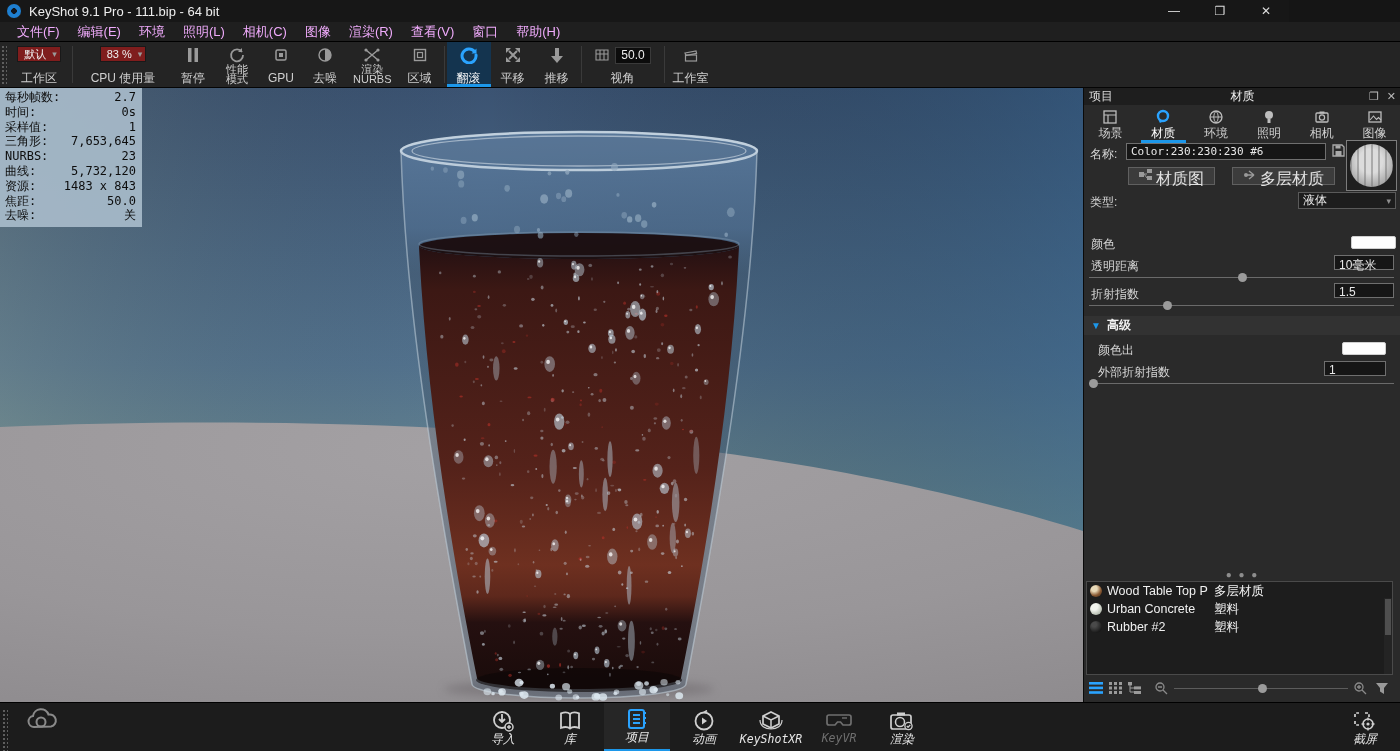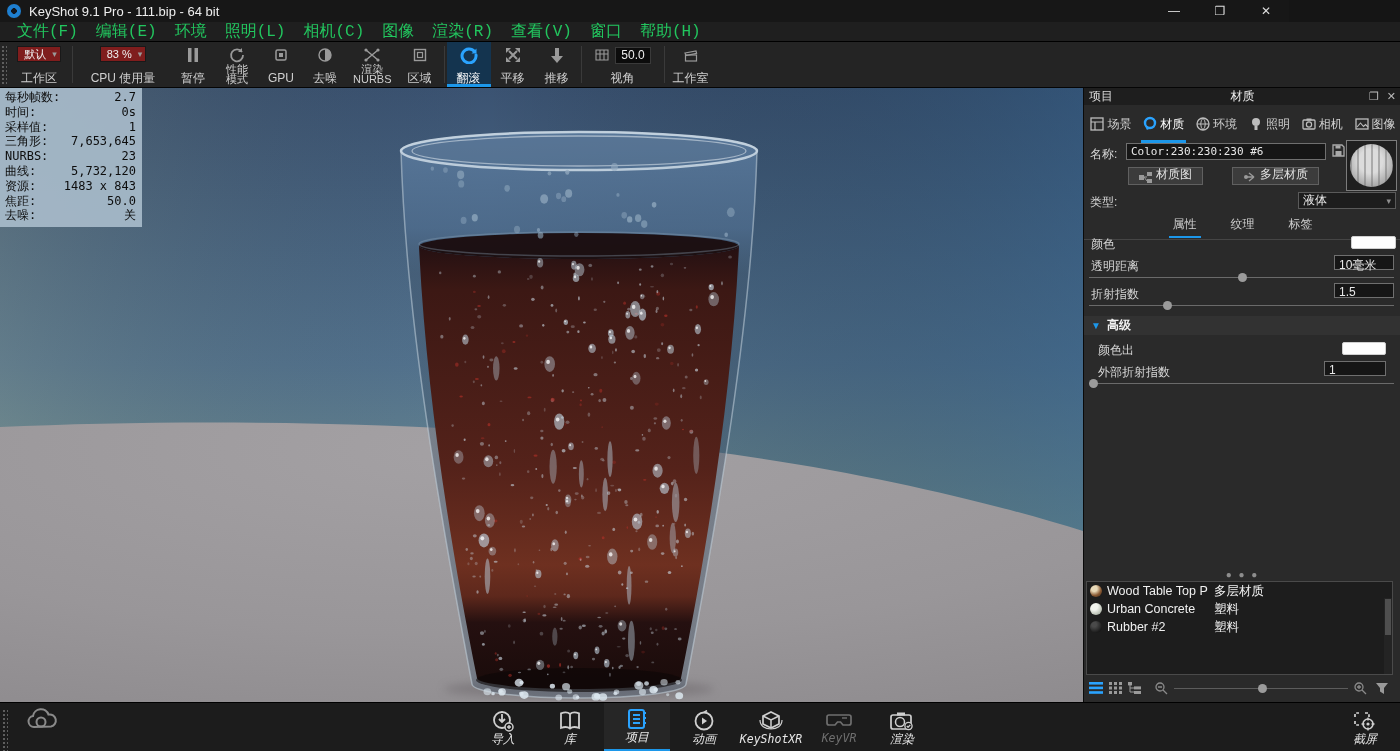--- a/index.html
+++ b/index.html
@@ -13,21 +13,21 @@
   #ks-logo { width:14px; height:14px; border-radius:50%; margin:0 8px 0 7px;
     background:radial-gradient(circle at 50% 50%, #10151c 0 28%, #1e7fd0 30% 72%, #9fd2f2 74% 82%, #1e7fd0 84%); }
   #title-text { color:#eee; font-size:13px; }
   #win-controls { margin-left:auto; display:flex; height:22px; }
   #win-controls .wbtn { width:46px; height:22px; display:flex; align-items:center; justify-content:center;
     color:#ddd; font-size:12px; }
 
   
   #menubar { position:absolute; left:0; top:22px; width:1400px; height:20px; background:#1f1f1f;
     border-bottom:1px solid #000; display:flex; align-items:center; padding-left:8px; }
-  .menu-item { padding:0 9px; color:#22c55e; font-size:16px; line-height:20px;font-family:Liberation Mono, monospace; }
+  .menu-item { padding:0 9px; color:#f0abfc; font-size:13px; line-height:20px; }
 
   
   #toolbar { position:absolute; left:0; top:42px; width:1400px; height:46px; background:#242424;
     border-bottom:1px solid #050505; display:flex; align-items:stretch; }
   .drag-handle { width:6px; align-self:stretch; margin:3px 1px;
     background-image:radial-gradient(#5e5e5e 1px, transparent 1.2px); background-size:4px 4px; }
   .tcell { display:flex; flex-direction:column; align-items:center; justify-content:space-between;
     padding:4px 6px 3px 6px; min-width:44px; }
   .tcell .tico { height:18px; display:flex; align-items:center; justify-content:center; }
   .tcell .tlabel { font-size:12px; color:#cfcfcf; line-height:12px; text-align:center; white-space:nowrap; }
@@ -48,29 +48,29 @@
   .stat-row { display:flex; justify-content:space-between; line-height:14.8px; gap:4px; }
 
   
   #panel { position:absolute; left:1083px; top:88px; width:317px; height:614px; background:#2a2a2a;
     border-left:1px solid #0a0a0a; font-size:12px; }
   #panel-header { position:absolute; left:0; top:0; width:317px; height:17px; background:#1e1e1e;
     display:flex; align-items:center; padding:0 5px; }
   #panel-title { position:absolute; left:0; width:317px; text-align:center; color:#efefef; }
   #panel-headicons { margin-left:auto; display:flex; gap:8px; color:#b9b9b9; font-size:11px; z-index:2; }
   #panel-tabs { position:absolute; left:0; top:18px; width:317px; height:36px; display:flex; }
-  .ptab { flex:1; display:flex; align-items:center; justify-content:center; gap:2px;
+  .ptab { flex:1; display:flex; flex-direction:column; align-items:center; justify-content:center; gap:2px;
     position:relative; color:#cfcfcf; }
   .ptab .plabel { font-size:12px; line-height:12px; }
   .ptab.active::after { content:""; position:absolute; left:4px; right:4px; bottom:-1px; height:3px; background:#1c97ea; }
   .prow-label { color:#d6d6d6; }
   .pinput { background:#161616; border:1px solid #6f6f6f; color:#e8e8e8;
     font-family:"DejaVu Sans Mono","Liberation Mono",monospace; font-size:11px; padding:1px 4px; }
-  .pbtn { background:#3c3c3c; border:1px solid #606060; color:#e2e2e2; font-size:12px;
-    display:flex; align-items:flex-end; gap:4px; padding:1px 10px; height:18px; }
+  .pbtn { background:#3c3c3c; border:1px solid #606060; color:#e2e2e2; font-size:16px;
+    display:flex; align-items:flex-start; gap:4px; padding:1px 10px; height:18px; }
   .pselect { background:#1d1d1d; border:1px solid #5a5a5a; color:#e8e8e8; font-size:12px;
     display:flex; align-items:center; justify-content:space-between; padding:0 4px; height:17px; }
   .subtab { color:#cfcfcf; padding:2px 4px; position:relative; }
   .subtab.active::after { content:""; position:absolute; left:0; right:0; bottom:-3px; height:2px; background:#1c97ea; }
   .swatch { background:#fdfdfd; border:1px solid #cfcfcf; border-radius:2px; height:13px; }
   .slider-track { position:absolute; height:1px; background:#6a6a6a; }
   .slider-handle { position:absolute; width:9px; height:9px; border-radius:50%; background:#9b9b9b; top:-4px; }
   #adv-bar { position:absolute; left:0; top:310px; width:317px; height:19px; background:#323232;
     display:flex; align-items:center; gap:6px; padding-left:7px; color:#f0f0f0; font-weight:bold; }
   #adv-bar .chev { color:#1c97ea; font-size:10px; }
@@ -922,25 +922,20 @@
       </svg>
     <span>多层材质</span>
   </div>
 
   <span class="prow-label abs" style="left:6px; top:106px;">类型:</span>
   <div class="pselect abs" style="left:214px; top:104px; width:98px;">
     <span>液体</span>
     <span style="color:#8f8f8f; font-size:9px;">▾</span>
   </div>
 
-  <div class="abs" style="left:0; top:126px; width:317px; display:flex; justify-content:center; gap:26px; border-bottom:1px solid #454545; padding-bottom:4px;">
-    <span class="subtab active">属性</span>
-    <span class="subtab">纹理</span>
-    <span class="subtab">标签</span>
-  </div>
 
   <span class="prow-label abs" style="left:7px; top:148px;">颜色</span>
   <div class="swatch abs" style="left:267px; top:148px; width:45px;"></div>
 
   <span class="prow-label abs" style="left:7px; top:170px;">透明距离</span>
   <div class="pinput abs" style="left:250px; top:167px; width:60px; height:15px; font-family:'Liberation Sans',sans-serif; font-size:12px;">10毫米</div>
   <div class="slider-track abs" style="left:5px; top:189px; width:305px;">
     <div class="slider-handle" style="left:149px;"></div>
   </div>
 

